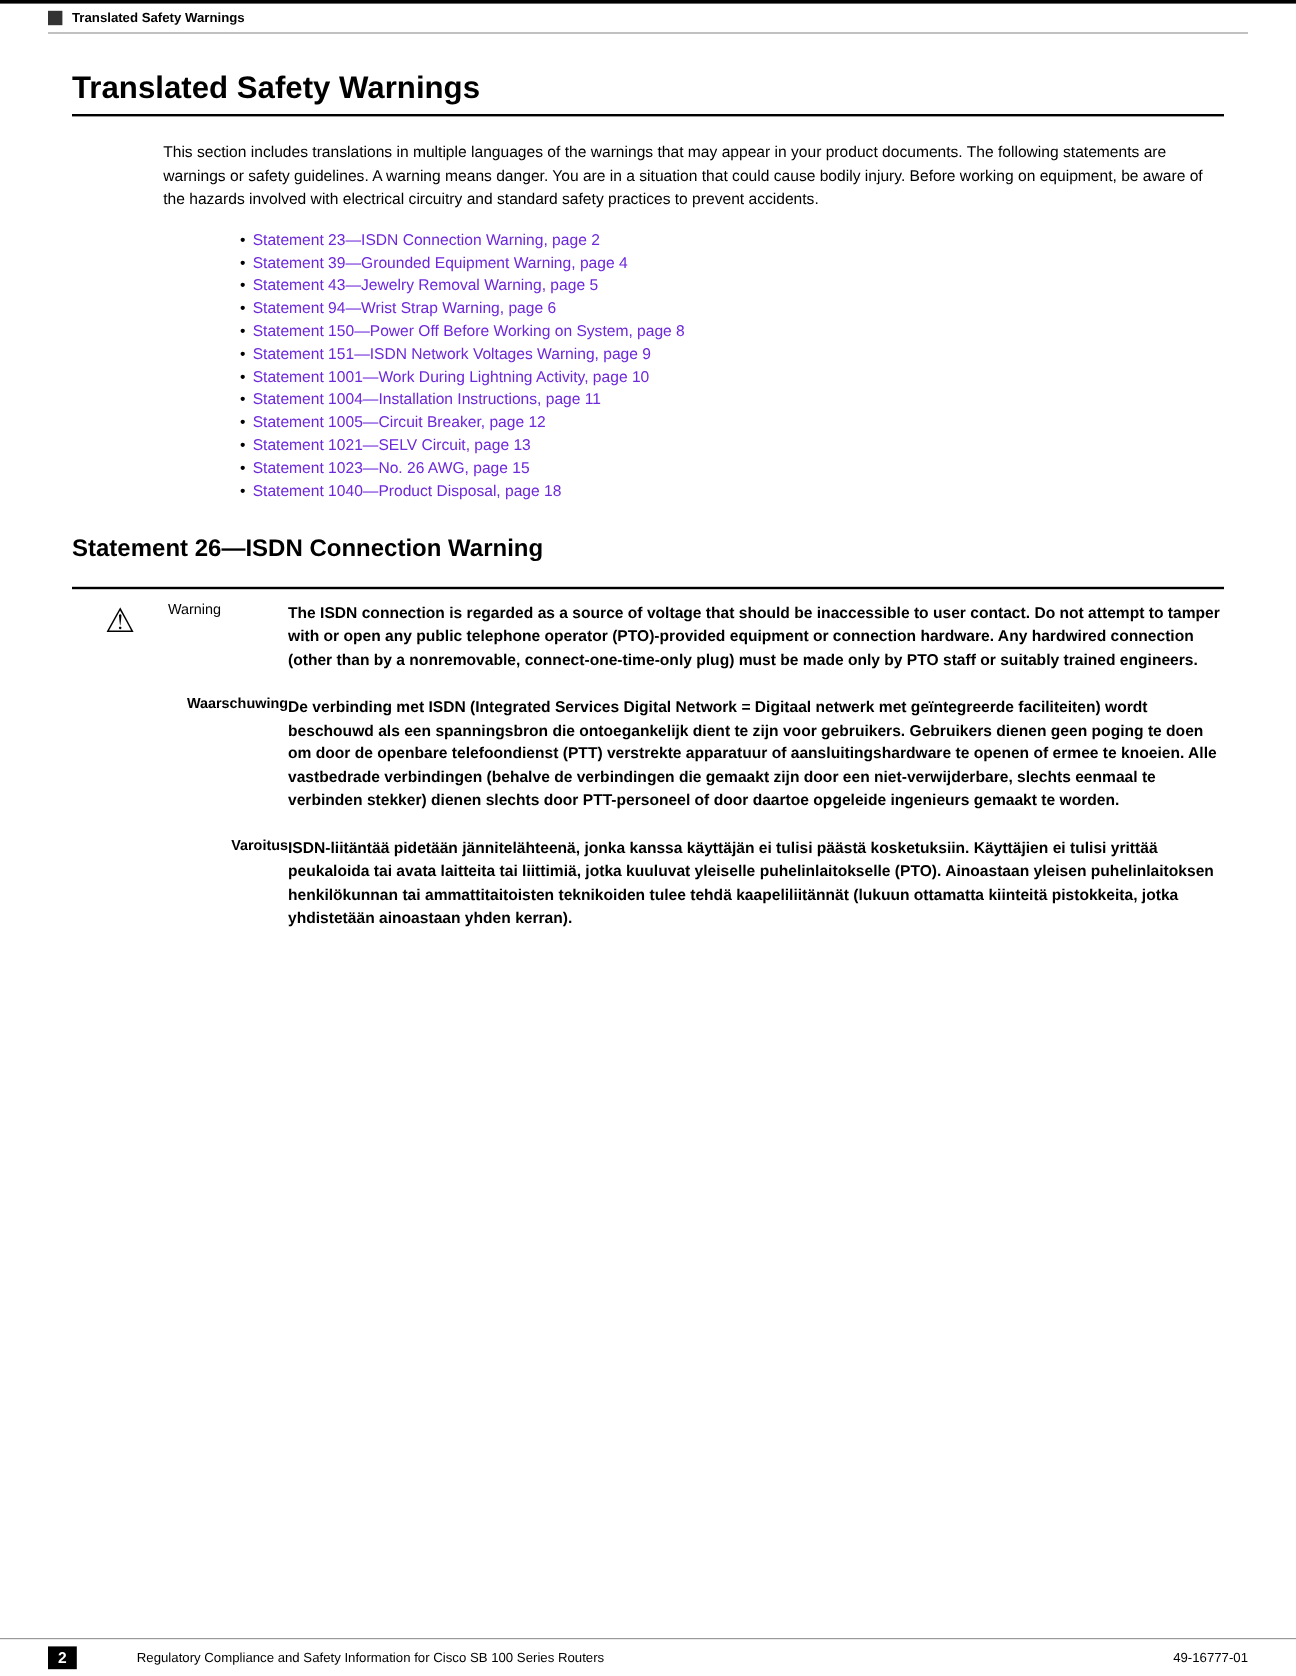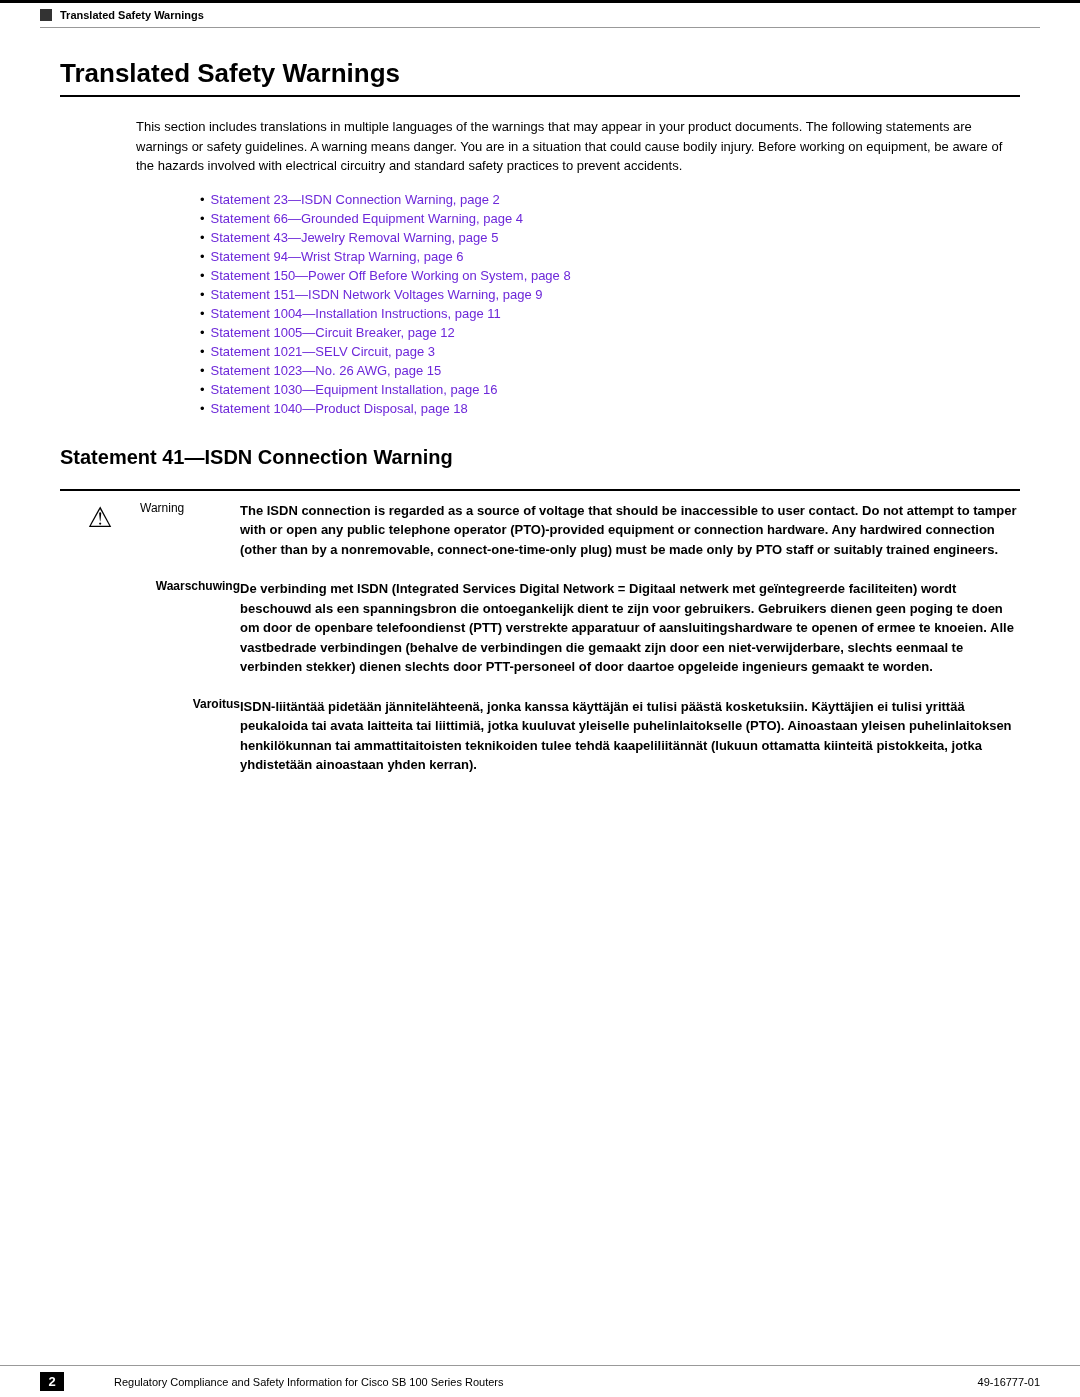--- a/index.html
+++ b/index.html
@@ -228,55 +228,55 @@
 
   <h1 class="page-title">Translated Safety Warnings</h1>
 
   <p class="intro-text">This section includes translations in multiple languages of the warnings that may appear in your product documents. The following statements are warnings or safety guidelines. A warning means danger. You are in a situation that could cause bodily injury. Before working on equipment, be aware of the hazards involved with electrical circuitry and standard safety practices to prevent accidents.</p>
 
   <ul class="toc-list">
   <li>
         <a href="#">Statement 23—ISDN Connection Warning, page 2</a>
       </li>
       <li>
-        <a href="#">Statement 66—Grounded Equipment Warning, page 4</a>
+        <a href="#">Statement 39—Grounded Equipment Warning, page 4</a>
       </li>
       <li>
         <a href="#">Statement 43—Jewelry Removal Warning, page 5</a>
       </li>
       <li>
         <a href="#">Statement 94—Wrist Strap Warning, page 6</a>
       </li>
       <li>
         <a href="#">Statement 150—Power Off Before Working on System, page 8</a>
       </li>
       <li>
         <a href="#">Statement 151—ISDN Network Voltages Warning, page 9</a>
       </li>
       <li>
+        <a href="#">Statement 1001—Work During Lightning Activity, page 10</a>
+      </li>
+      <li>
         <a href="#">Statement 1004—Installation Instructions, page 11</a>
       </li>
       <li>
         <a href="#">Statement 1005—Circuit Breaker, page 12</a>
       </li>
       <li>
-        <a href="#">Statement 1021—SELV Circuit, page 3</a>
+        <a href="#">Statement 1021—SELV Circuit, page 13</a>
       </li>
       <li>
         <a href="#">Statement 1023—No. 26 AWG, page 15</a>
       </li>
       <li>
-        <a href="#">Statement 1030—Equipment Installation, page 16</a>
-      </li>
-      <li>
         <a href="#">Statement 1040—Product Disposal, page 18</a>
       </li>
     </ul>
 
-  <h2 class="section-heading">Statement 41—ISDN Connection Warning</h2>
+  <h2 class="section-heading">Statement 26—ISDN Connection Warning</h2>
 
   <div class="warning-section">
     <table class="warning-table">
       <tbody>
           <tr>
         <td class="warning-icon-cell">
           <span class="warning-icon">⚠</span>
         </td>
         <td class="warning-label-cell">
           <span>Warning</span>

